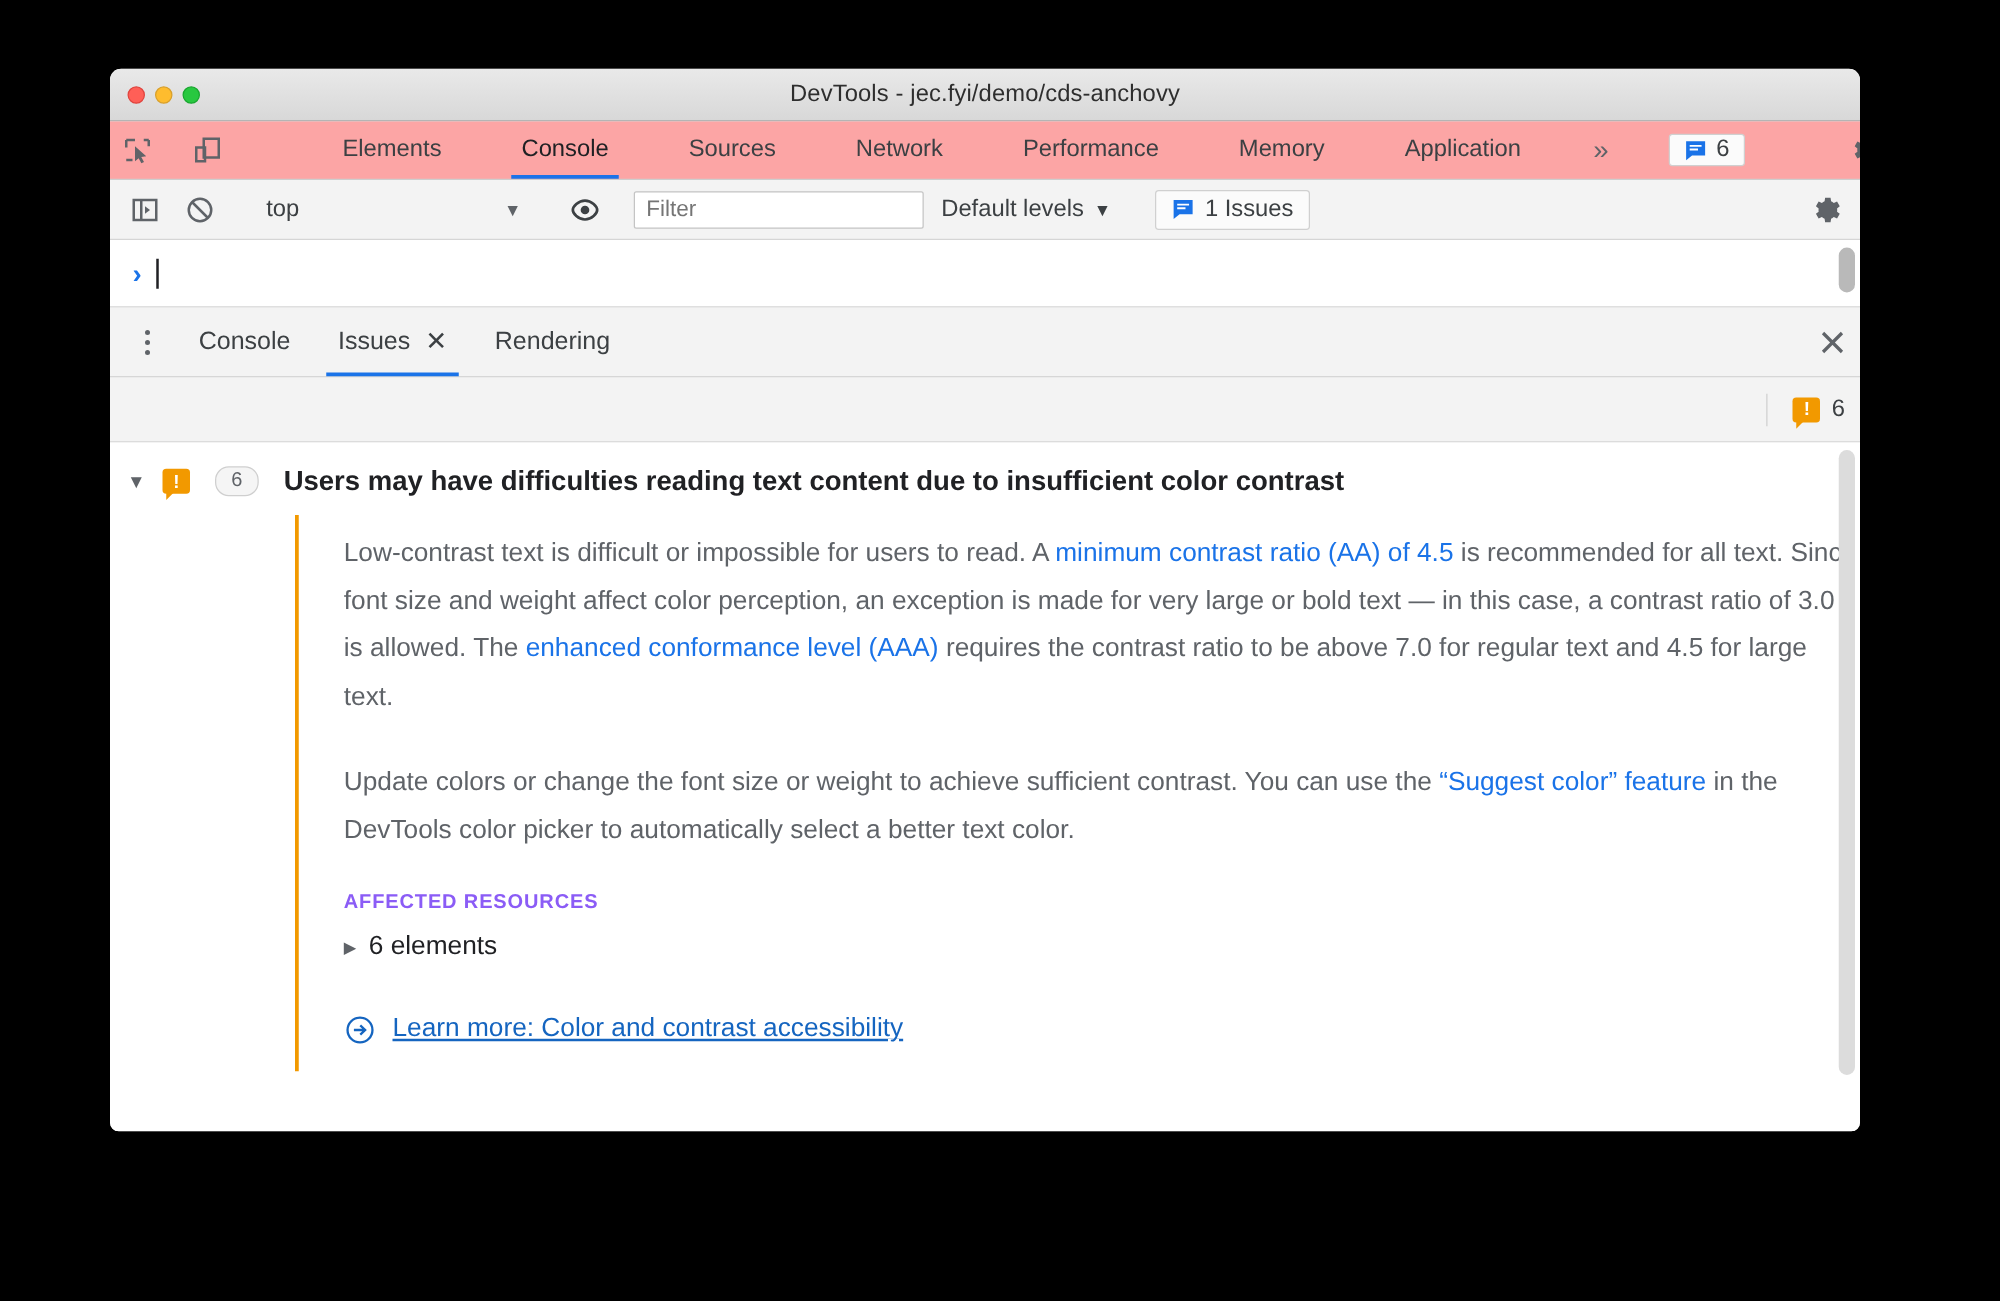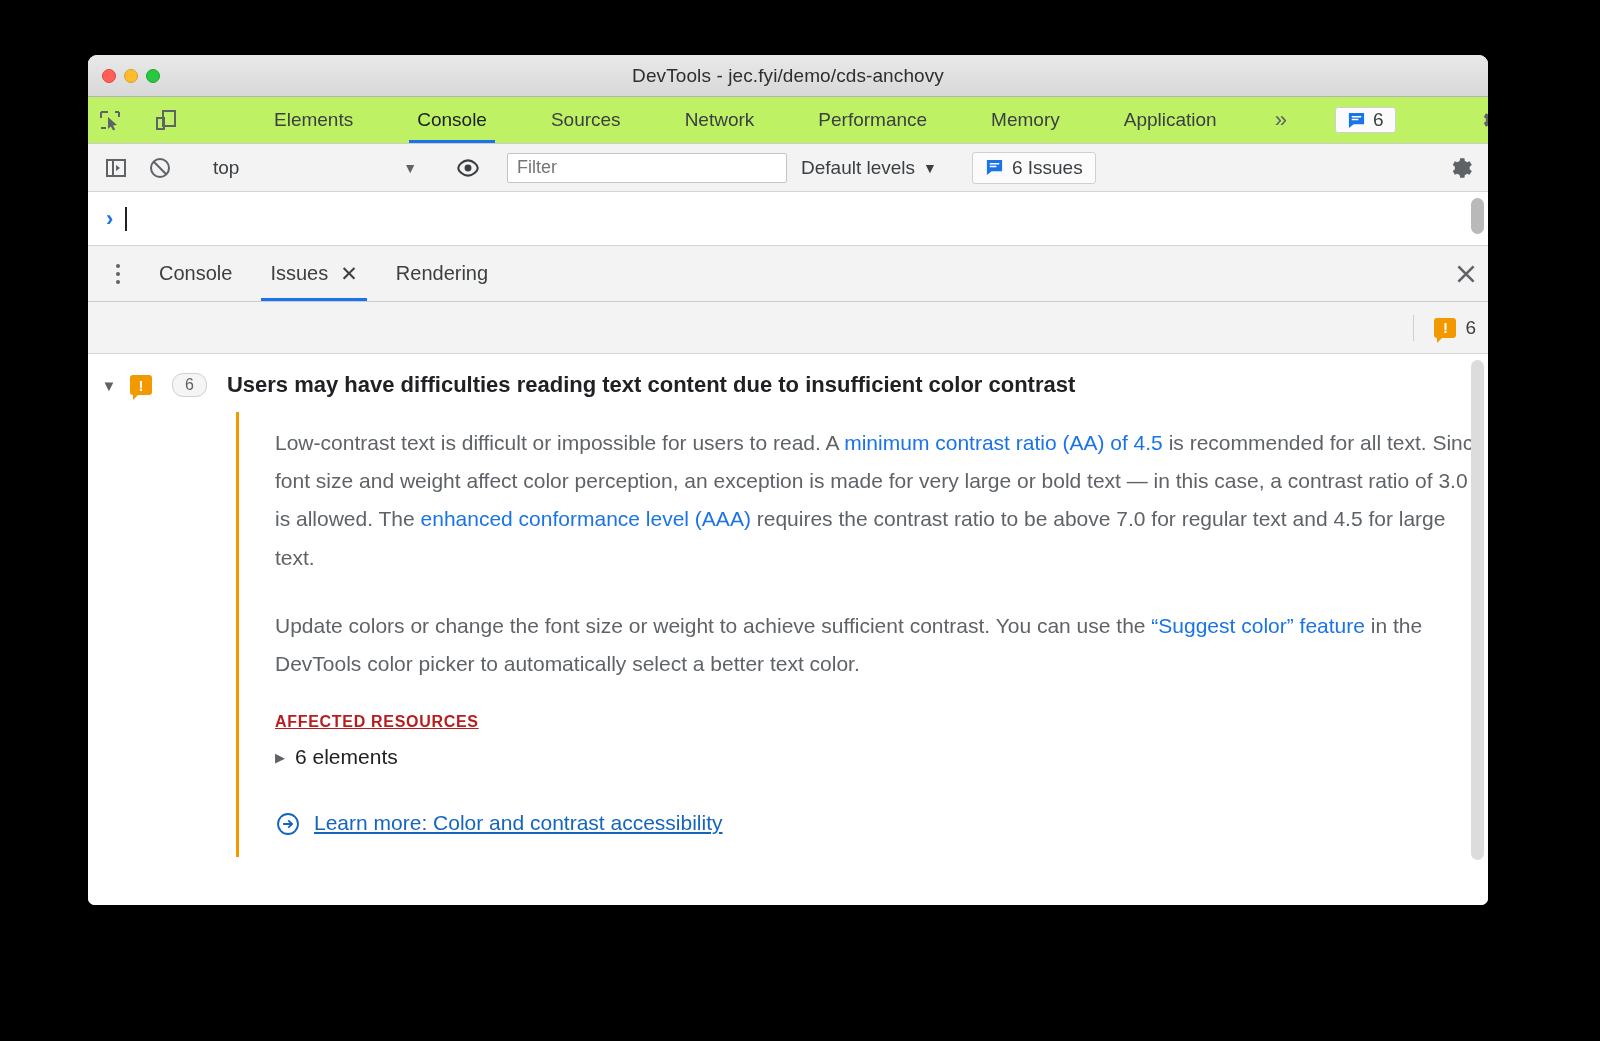--- a/index.html
+++ b/index.html
@@ -35,21 +35,21 @@
   .light.yellow { background: #febc2e; border: 1px solid #d8a02c; }
   .light.green { background: #28c840; border: 1px solid #19a72f; }
   .title-text {
     position: absolute; left: 0; right: 0; text-align: center;
     font-size: 19px; color: #2e2e2e; letter-spacing: 0.1px;
   }
 
   
   .maintabs {
     height: 47px; flex: 0 0 47px;
-    background: #bef264;
+    background: #fca5a5;
     border-bottom: 1px solid #cdcdcd;
     display: flex; align-items: stretch;
     padding-left: 10px;
     gap: 32px;
   }
   .icon-btn {
     width: 44px; display: flex; align-items: center; justify-content: center;
     cursor: pointer;
   }
   .vsep { width: 1px; background: #d0d0d0; margin: 11px 8px; }
@@ -79,21 +79,21 @@
     border-bottom: 1px solid #d5d5d5;
     display: flex; align-items: center;
     padding-left: 6px;
   }
   .ctx-select {
     display: flex; align-items: center; justify-content: space-between;
     width: 230px; font-size: 19px; color: #3c4043;
     padding: 0 12px 0 14px; cursor: pointer;
   }
   .filter-input {
-    width: 280px; height: 30px;
+    width: 232px; height: 30px;
     border: 1px solid #c4c4c4; border-radius: 2px;
     background: #fff; font-size: 18px; color: #9aa0a6;
     padding: 0 9px; font-family: inherit; outline: none;
   }
   .levels {
     display: flex; align-items: center; gap: 8px;
     font-size: 19px; color: #3c4043; padding: 0 14px; cursor: pointer;
   }
   .issues-btn {
     display: flex; align-items: center; gap: 8px;
@@ -189,22 +189,22 @@
   .issue-detail {
     margin-left: 148px; border-left: 3px solid #f29900;
     padding: 12px 0 20px 36px; max-width: 1270px;
   }
   .para {
     font-size: 21px; line-height: 1.82; color: #5f6368; margin-bottom: 30px;
     max-width: 1245px;
   }
   .lnk { color: #1a73e8; cursor: pointer; }
   .section-label {
-    font-size: 16px; font-weight: bold; color: #b91c1c;
-    letter-spacing: 0.7px; margin: 2px 0 14px 0; text-decoration: underline;
+    font-size: 16px; font-weight: bold; color: #8b5cf6;
+    letter-spacing: 0.7px; margin: 2px 0 14px 0;
   }
   .resource-row {
     display: flex; align-items: center; gap: 10px; font-size: 21px;
     color: #202124; cursor: pointer; margin-bottom: 42px;
   }
   .tri-right { color: #5f6368; font-size: 13px; }
   .learn-row { display: flex; gap: 13px; cursor: pointer; }
   .learn-text {
     font-size: 21px; color: #1565c0; text-decoration: underline;
   }
@@ -318,21 +318,21 @@
     <div class="levels">
       <span>Default levels</span>
       <span style="font-size:14px;">▼</span>
     </div>
     <div class="vsep"></div>
     <div class="issues-btn">
       <svg width="19" height="19" viewBox="0 0 20 20">
         <path d="M2 2h16v12H7l-5 4z" fill="#1a73e8"></path>
         <path d="M5 6h10M5 9h7" stroke="#fff" stroke-width="1.6"></path>
       </svg>
-      <span>6 Issues</span>
+      <span>1 Issues</span>
     </div>
     <div class="spacer"></div>
     <div class="vsep"></div>
     <div class="icon-btn" style="margin-right:6px;">
       <svg width="26" height="26" viewBox="0 0 24 24">
         <path fill="#5f6368" d="M12 8.5a3.5 3.5 0 100 7 3.5 3.5 0 000-7zm9 3.5a7.6 7.6 0 00-.1-1.2l2-1.6-2-3.4-2.4 1a7.3 7.3 0 00-2-1.2L16.1 3h-4l-.4 2.6c-.7.3-1.4.7-2 1.2l-2.4-1-2 3.4 2 1.6a7.6 7.6 0 000 2.4l-2 1.6 2 3.4 2.4-1c.6.5 1.3.9 2 1.2l.4 2.6h4l.4-2.6c.7-.3 1.4-.7 2-1.2l2.4 1 2-3.4-2-1.6c.1-.4.1-.8.1-1.2z"></path>
       </svg>
     </div>
   </div>
 

